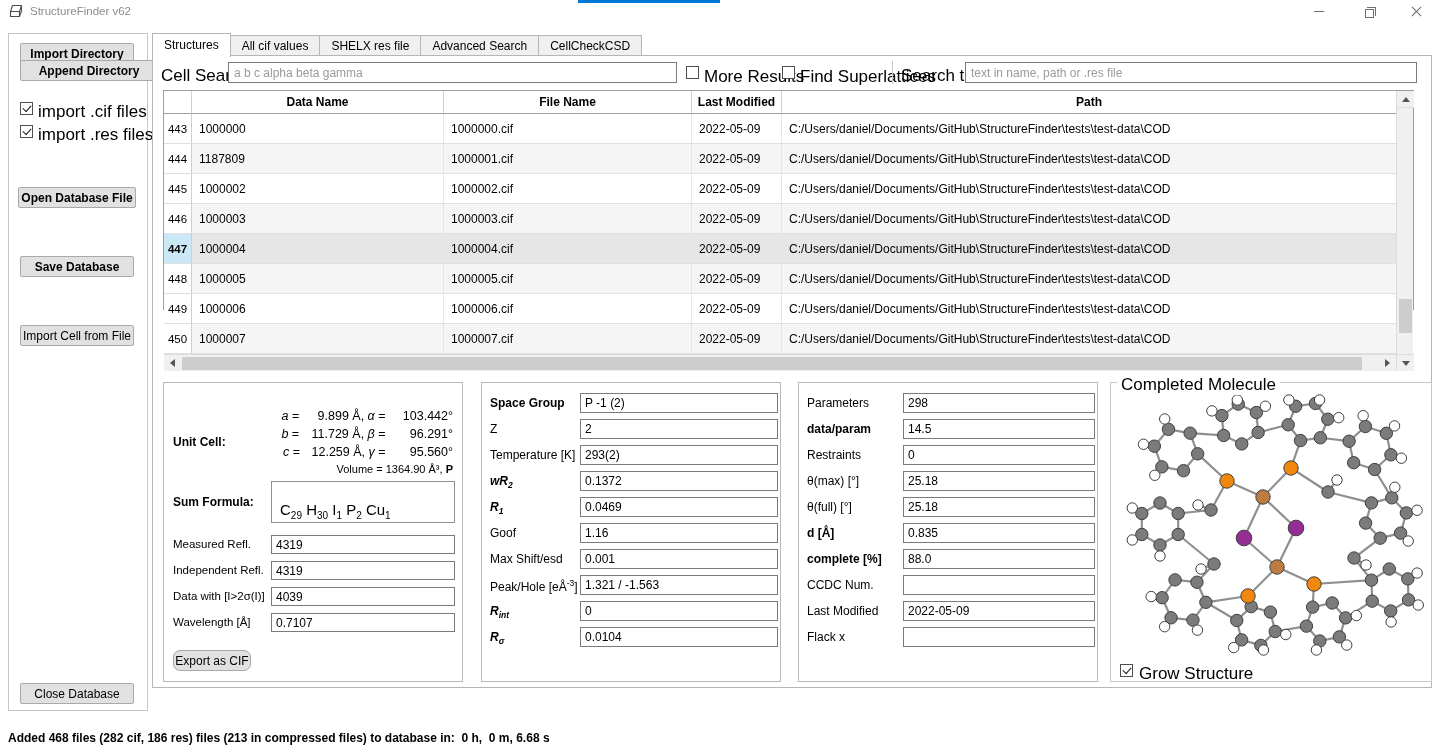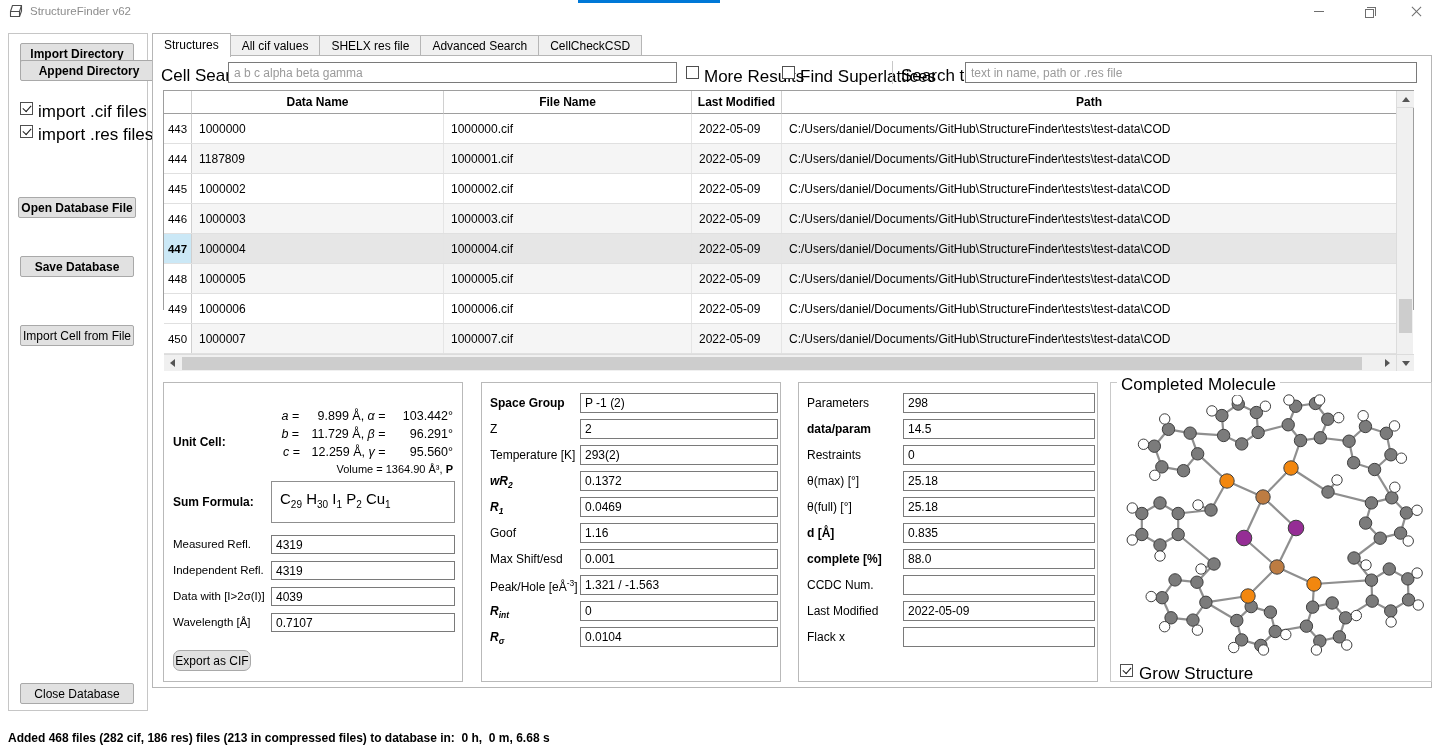--- a/index.html
+++ b/index.html
@@ -20,21 +20,21 @@
   .ic-close { position:relative; width:11px; height:11px; }
   .ic-close::before,.ic-close::after { content:""; position:absolute; left:-1px; top:5px; width:13px; height:1px; background:#6e6e6e; }
   .ic-close::before { transform:rotate(45deg); } .ic-close::after { transform:rotate(-45deg); }
 
   
   #sidebar-frame { left:8px; top:33px; width:140px; height:678px; border:1px solid #c6c6c6; }
   .btn { position:absolute; background:#e1e1e1; border:1px solid #a9a9a9; display:flex; align-items:center; justify-content:center; font-size:12px; border-radius:2px; }
   .btn.bold { font-weight:bold; }
   #btn-import-dir { left:20px; top:43px;  width:114px; height:21px; }
   #btn-append-dir { left:20px; top:60px;  width:138px; height:21px; }
-  #btn-open-db    { left:18px; top:197px; width:118px; height:21px; }
+  #btn-open-db    { left:18px; top:187px; width:118px; height:21px; }
   #btn-save-db    { left:20px; top:256px; width:114px; height:21px; }
   #btn-import-cell{ left:20px; top:325px; width:114px; height:21px; }
   #btn-close-db   { left:20px; top:683px; width:114px; height:21px; }
   .cb { position:absolute; width:13px; height:13px; background:#fff; border:1px solid #4f4f4f; }
   .cb.checked::after { content:""; position:absolute; left:2px; top:2px; width:7px; height:4px; border-left:1.6px solid #1a1a1a; border-bottom:1.6px solid #1a1a1a; transform:rotate(-48deg); }
   #cb-cif { left:20px; top:102px; } #cb-cif-label { left:38px; top:102px; }
   #cb-res { left:20px; top:125px; } #cb-res-label { left:38px; top:125px; }
 
   
   #tabbar { left:152px; top:33px; height:23px; display:flex; align-items:flex-end; z-index:3; }
@@ -96,21 +96,21 @@
   .finput { position:absolute; top:0; height:20px; border:1px solid #7a7a7a; background:#fff; font-size:12px; padding:0 4px; width:198px; }
   #p2 .finput { left:90px; } 
   #p3 .finput { left:96px; width:192px; }
   
   #uc-title { left:9px; top:9px; font-weight:bold;margin-top:43px; }
   #cell-lines { position:absolute; right:9px; top:24px; text-align:right; font-size:12.5px; line-height:18px; white-space:nowrap; }
   .cl-len { display:inline-block; width:58px; text-align:right; }
   .cl-ang { display:inline-block; width:64px; text-align:right; }
   #uc-volume { position:absolute; right:9px; top:80px; font-size:11px; }
   #uc-sum-label { left:9px; top:112px; font-weight:bold; }
-  #formula-box { position:absolute; left:107px; top:98px; width:184px; height:42px; border:1px solid #8f8f8f; font-size:15px; padding:8px 8px; white-space:nowrap; }
+  #formula-box { position:absolute; left:107px; top:98px; width:184px; height:42px; border:1px solid #8f8f8f; font-size:15px; padding:19px 8px; white-space:nowrap; }
   #formula-box sub { font-size:10px; }
   #uc-fields { position:absolute; left:9px; top:152px; width:282px; }
   #uc-fields .flabel { font-size:11.5px; }
   #uc-fields .finput { left:98px; width:184px; height:19px; }
   #export-btn { left:9px; top:267px; width:78px; height:21px;border-radius:7px; }
   
   #mol-canvas { position:absolute; left:1114px; top:394px; width:314px; height:262px; }
   #grow-cb { left:1120px; top:664px; } #grow-label { left:1139px; top:664px; }
 
   

